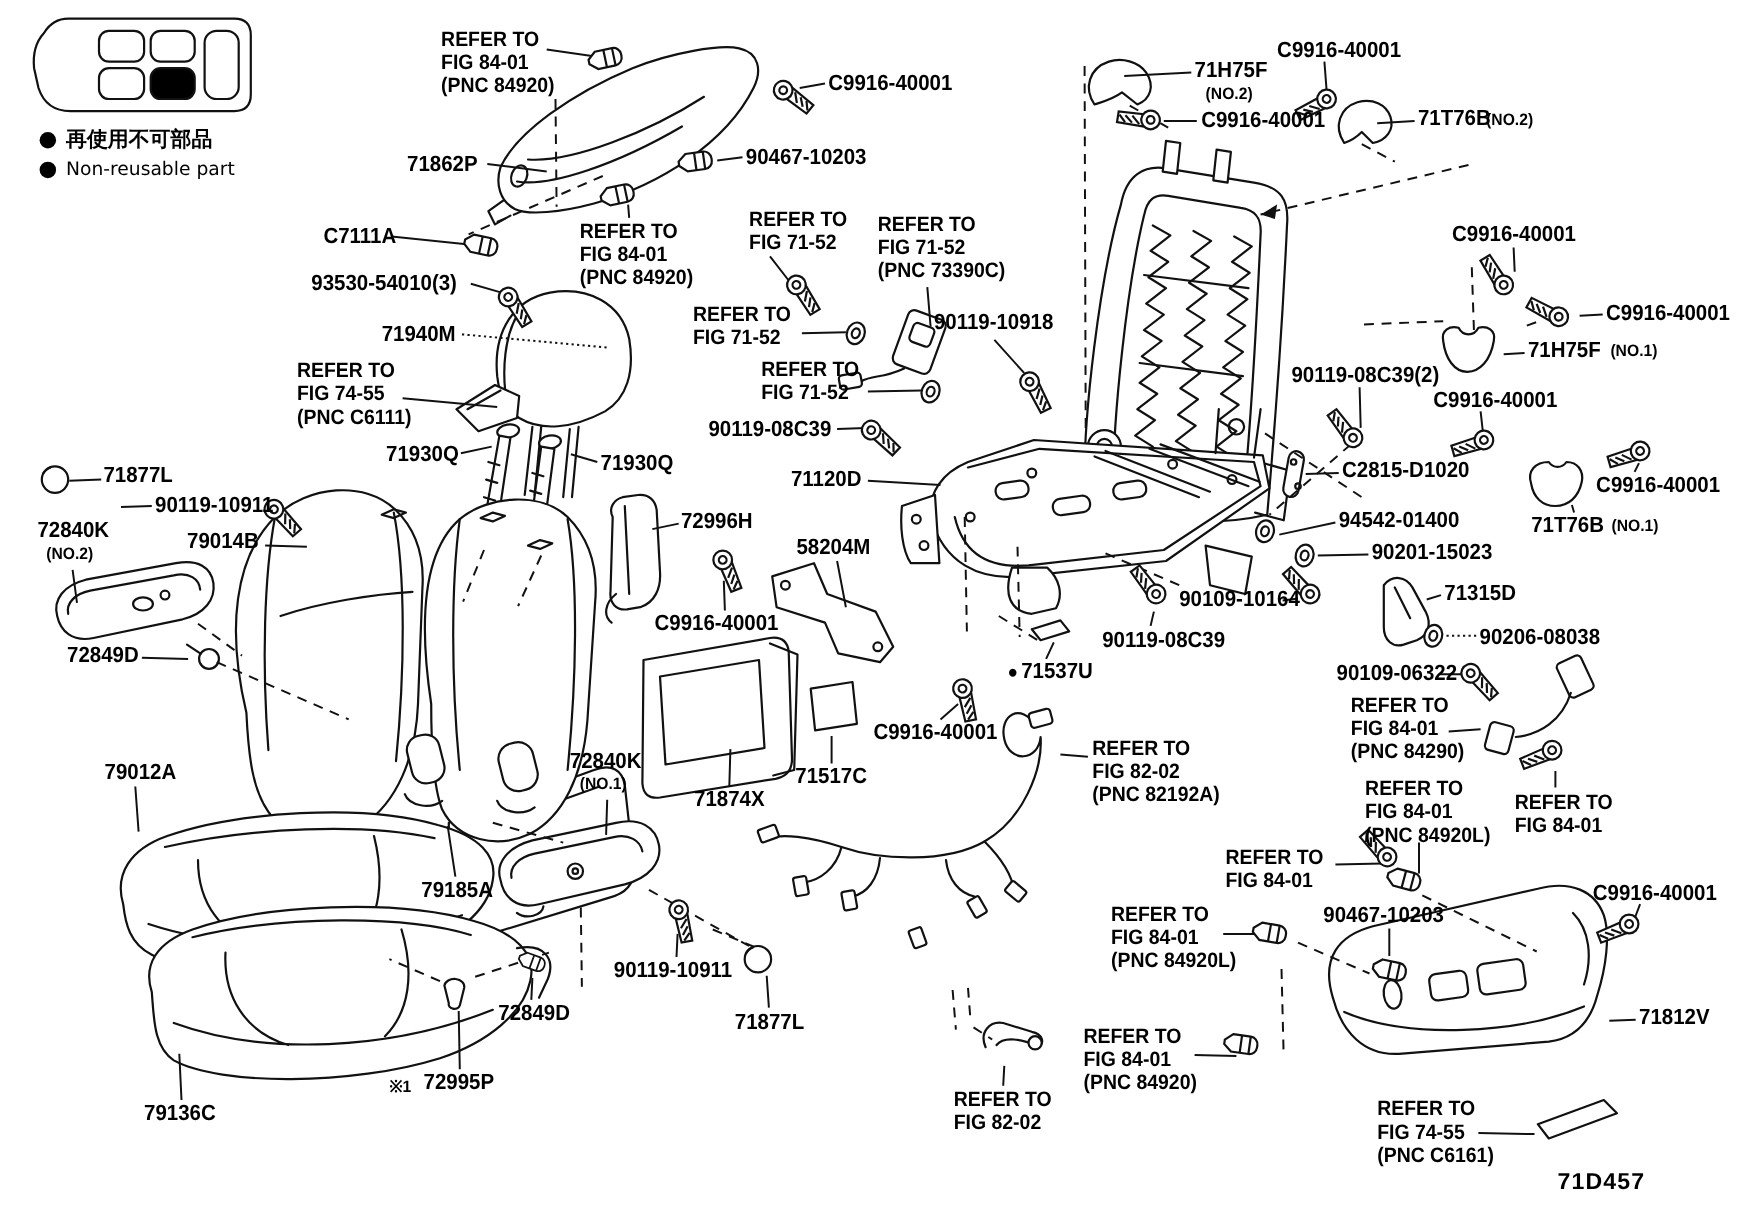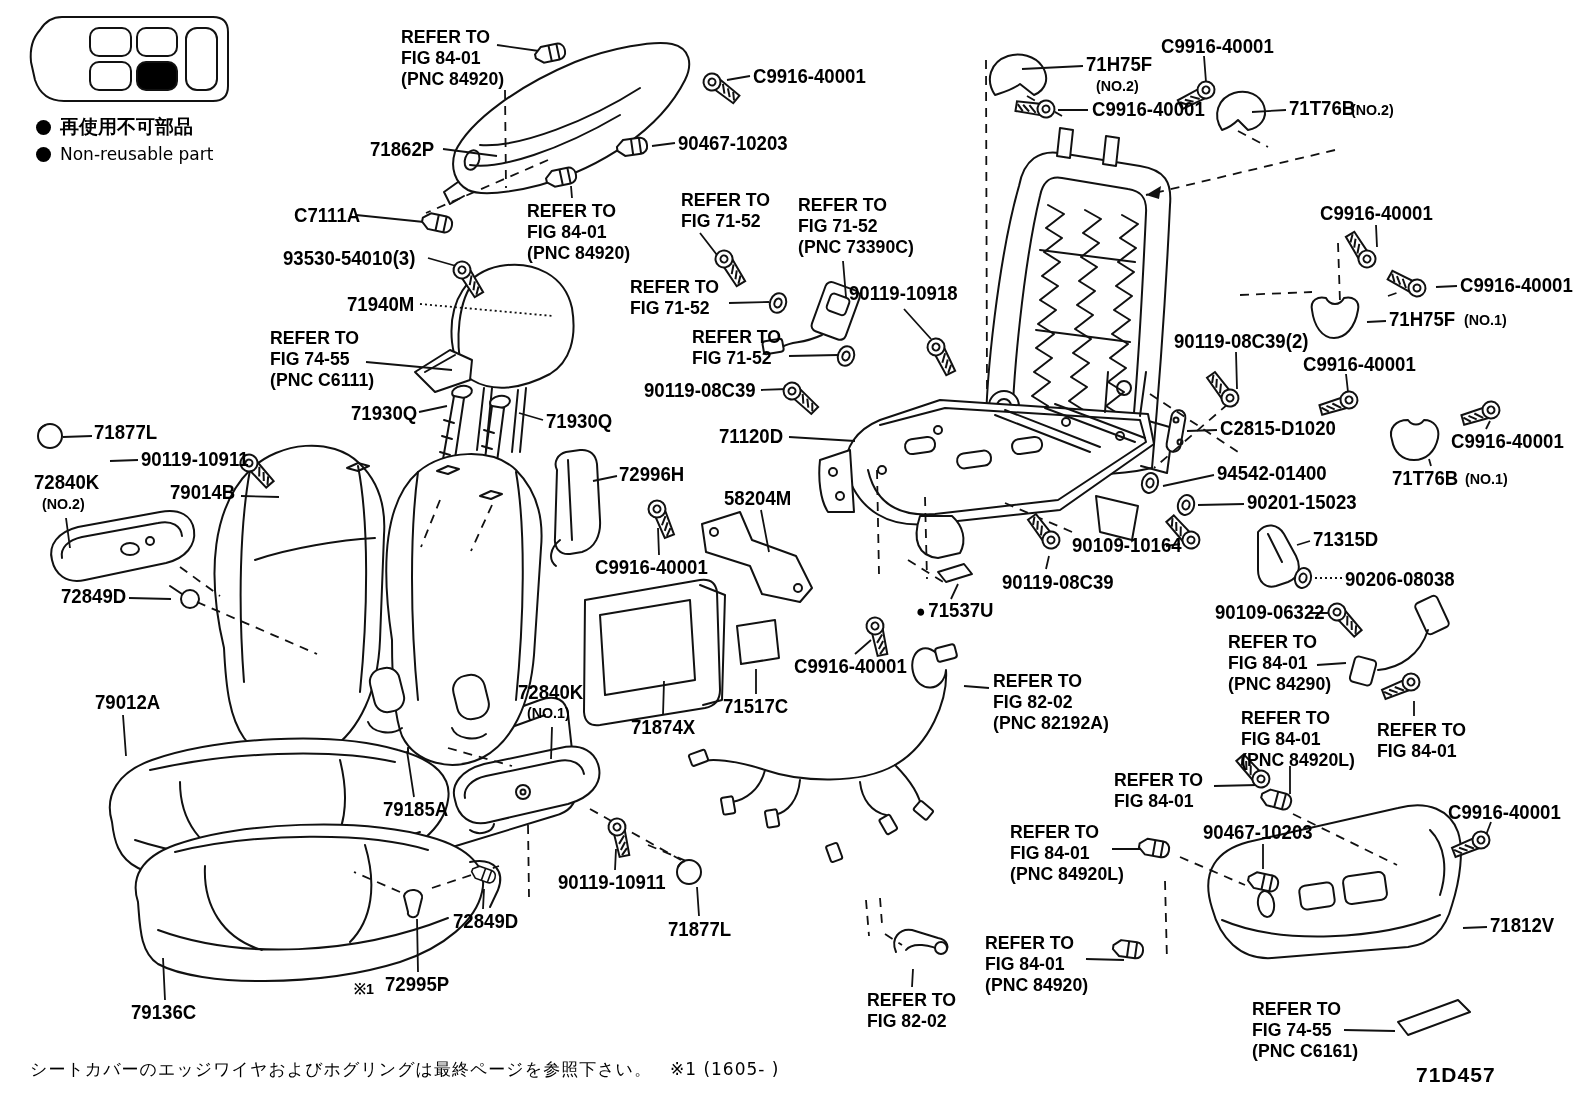--- a/index.html
+++ b/index.html
@@ -459,15 +459,14 @@
       </div>
       <div class="lbl refer" style="left: 1252px; top: 998px;">
         <div>REFER TO</div>
         <div>FIG 74-55</div>
         <div>(PNC C6161)</div>
       </div>
     </div>
 
 <div class="lbl code" style="left:1416px;top:1064px">71D457</div>
 
-<div id="footnote">シートカバーのエッジワイヤおよびホグリングは最終ページを参照下さい。　※1 (1605-        )</div>
 
 </div>
 
 </body></html>

